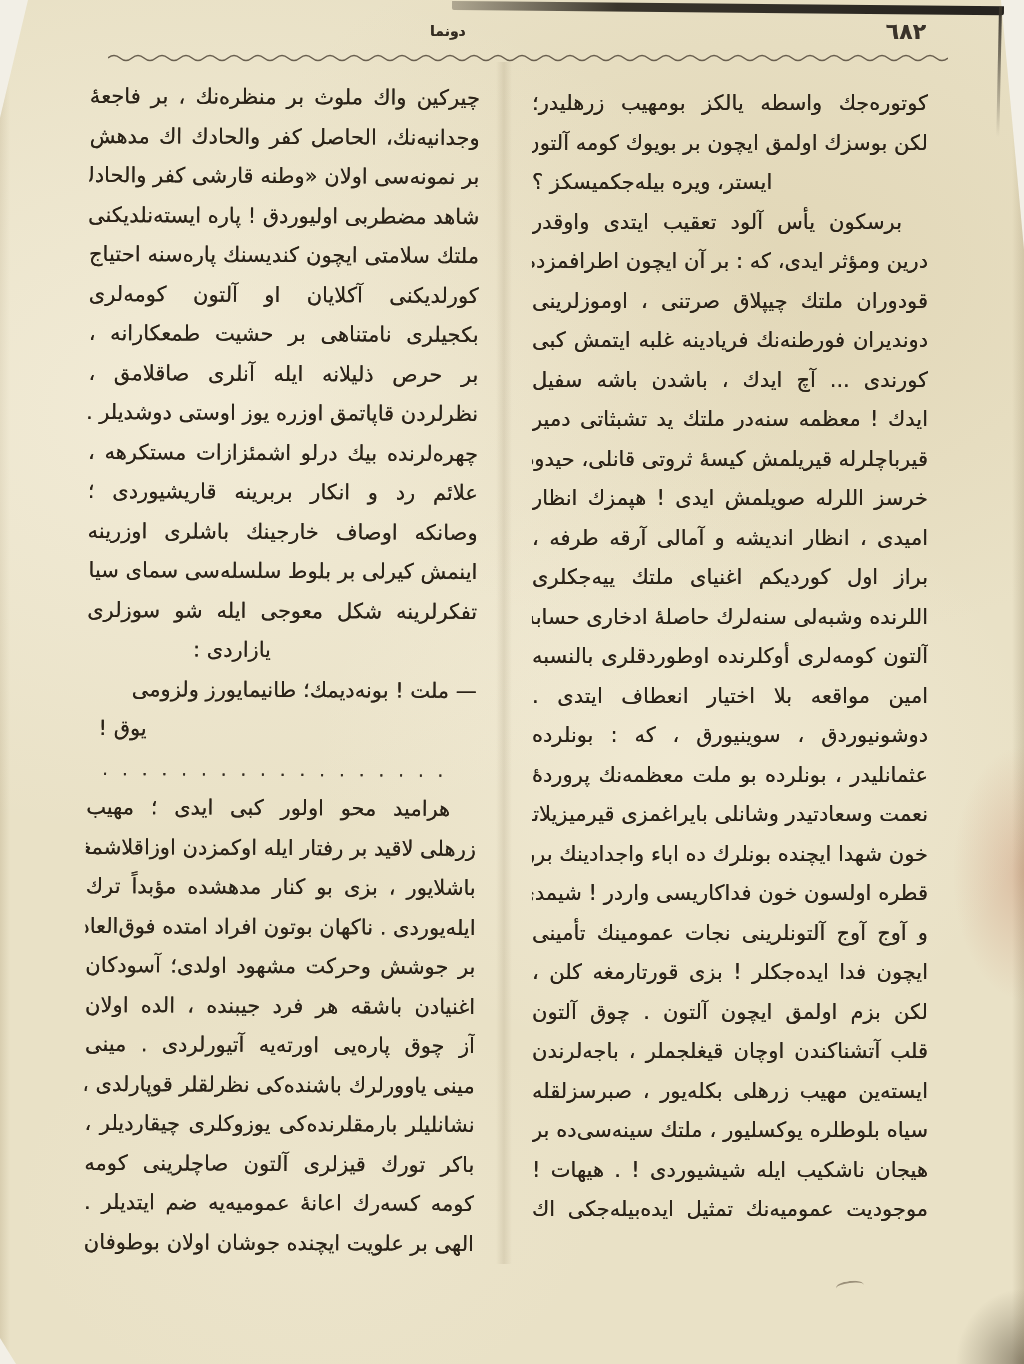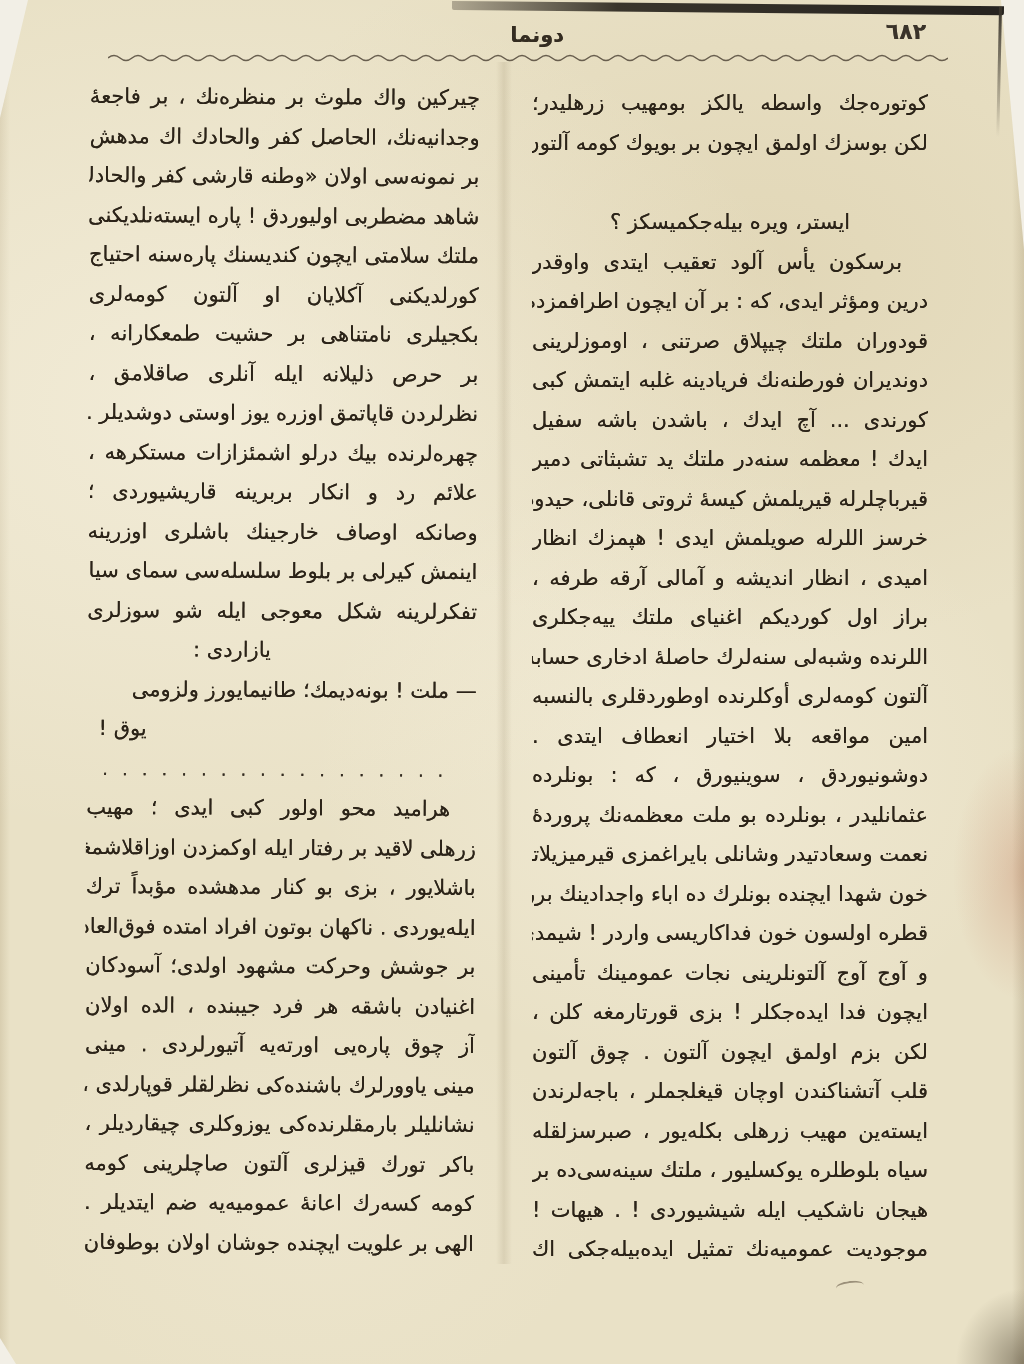--- a/index.html
+++ b/index.html
@@ -41,22 +41,22 @@
     transform:rotate(1.2deg);transform-origin:top center;
     background:linear-gradient(#3a352c, rgba(58,53,44,0));
   }
   .pen-mark{
     position:absolute;left:836px;top:1281px;width:28px;height:9px;
     border-top:2px solid rgba(78,64,46,.5);border-radius:50%;
     transform:rotate(-7deg);
   }
   
   .hdr-title{
-    position:absolute;top:23px;left:430px;width:134px;text-align:right;
-    font-size:21px;font-weight:bold;color:#342c21;direction:rtl;
+    position:absolute;top:23px;left:430px;width:134px;text-align:left;
+    font-size:14px;font-weight:bold;color:#342c21;direction:rtl;
     text-shadow:0 0 .5px rgba(52,44,33,.7);
   }
   .hdr-num{
     position:absolute;top:19px;left:874px;width:64px;text-align:center;
     font-size:22px;font-weight:bold;color:#3a332a;direction:rtl;
     text-shadow:0 0 .5px rgba(52,44,33,.6);
   }
   .rule{position:absolute;top:52px;left:108px;width:840px;height:12px;}
   .rule svg{display:block;width:100%;height:100%;}
   
@@ -64,21 +64,21 @@
     position:absolute;direction:rtl;color:#2b2318;font-size:21px;
   }
   .col .line{
     height:39.5px;line-height:39.5px;overflow:hidden;white-space:nowrap;
     text-shadow:0 0 .6px rgba(43,35,24,.85);
   }
   .col-right{left:532px;top:84px;width:396px;}
   .col-left{left:90px;top:79px;width:390px;transform:rotate(.3deg);transform-origin:right top;}
   .line.flow{text-align:justify;text-align-last:justify;}
   .line.open{text-align:justify;text-align-last:justify;padding-right:26px;}
-  .line.end-center{text-align:center;margin-top:40px;}
+  .line.end-center{text-align:left;}
   .line.start-right{text-align:right;}
   .line.end-left{text-align:left;padding-left:12px;}
   .line.end-left-deep{text-align:left;padding-left:106px;}
   .line.dots{
     direction:ltr;text-align:left;padding-left:16px;
     letter-spacing:14px;font-size:18px;color:#352d22;
   }
 </style>
 </head>
 <body>

